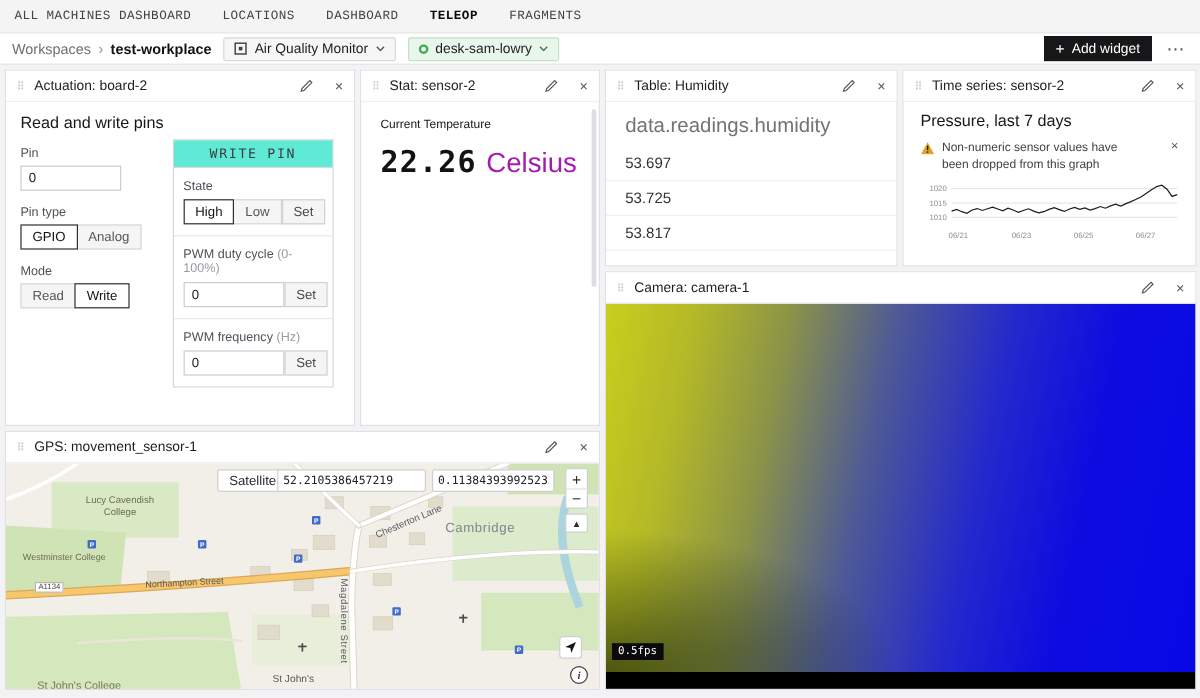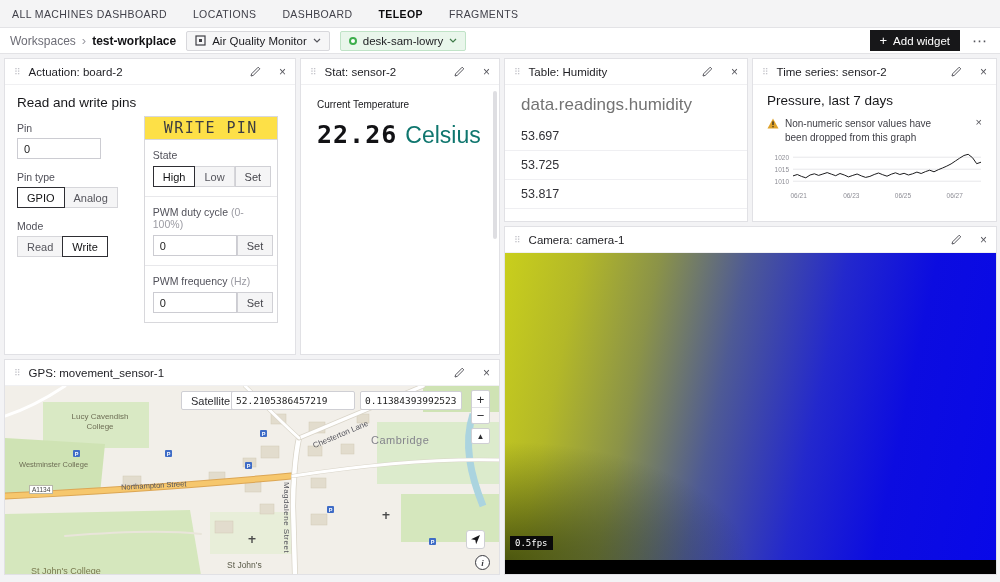--- a/index.html
+++ b/index.html
@@ -2,21 +2,21 @@
 <html><head>
 <meta charset="utf-8">
 <style>
   *{margin:0;padding:0;box-sizing:border-box}
   html,body{width:1000px;height:582px;overflow:hidden}
   body{position:relative;font-family:"Liberation Sans",sans-serif;background:#f3f3f5;color:#1c1c20}
 
   
   .nav{position:absolute;top:0;left:0;right:0;height:28px;background:#f4f4f5;border-bottom:1px solid #e3e3e6;
        display:flex;align-items:center;gap:26px;padding:0 12px;
-       font-family:Liberation Sans, sans-serif;font-size:10.5px;letter-spacing:.4px;color:#41414a}
+       font-family:Liberation Mono, monospace;font-size:10.5px;letter-spacing:.4px;color:#41414a}
   .nav .tab{cursor:pointer;white-space:nowrap}
   .nav .tab.active{color:#0b0b0d;font-weight:bold}
 
   
   .toolbar{position:absolute;top:28px;left:0;right:0;height:26px;background:#fff;border-bottom:1px solid #e3e3e6;
            display:flex;align-items:center;padding:0 10px;gap:10px}
   .crumb{display:flex;align-items:center;gap:6px;font-size:12px}
   .crumb .root{color:#6d6d76}
   .crumb .sep{color:#9a9aa2;font-size:13px}
   .crumb .cur{color:#121215;font-weight:bold}
@@ -51,36 +51,36 @@
   .act-cols{display:flex;align-items:flex-start}
   .flabel{font-size:10.5px;color:#51515a;margin:12px 0 4px}
   .hint{color:#9b9ba3}
   .tin{height:21px;border:1px solid #ccccd2;background:#fff;font-size:11px;padding:0 6px;font-family:inherit;color:#222;width:84px}
   .seg{display:flex}
   .seg button{height:21px;padding:0 9px;font-size:11px;font-family:inherit;background:#f5f5f6;border:1px solid #d6d6da;color:#55555c;cursor:pointer}
   .seg button + button{margin-left:-1px}
   .seg button.on{background:#fff;border-color:#2e2e33;color:#121214;position:relative;z-index:1}
   .setbtn{height:21px;padding:0 9px;font-size:11px;font-family:inherit;background:#f5f5f6;border:1px solid #d0d0d5;color:#46464c;cursor:pointer}
   .wp{width:134px;border:1px solid #d8d8dc;margin-left:26px;margin-top:6px;background:#fff}
-  .wp-h{height:23px;background:#fde047;border-bottom:1px solid #d8d8dc;display:flex;align-items:center;justify-content:center;
-        font-family:"DejaVu Sans Mono",monospace;font-size:15px;letter-spacing:1.4px;color:#3c3c42}
+  .wp-h{height:23px;background:#5eead4;border-bottom:1px solid #d8d8dc;display:flex;align-items:center;justify-content:center;
+        font-family:"DejaVu Sans Mono",monospace;font-size:11px;letter-spacing:1.4px;color:#3c3c42}
   .wp-b{padding:9px 8px}
   .wp .flabel{margin:0 0 5px}
   .row{display:flex;align-items:center}
   .row .push{margin-left:auto}
   .wp .divider{border:none;border-top:1px solid #e8e8eb;margin:9px -8px}
   .wp .tin{width:84px}
   .scroll-thumb{position:absolute;right:2px;top:32px;width:4px;height:148px;background:#dedee2;border-radius:2px;cursor:pointer}
 
   
   .stat-body{padding:14px 16px}
   .stat-heading{font-size:10px;color:#17171a}
   .stat-row{display:flex;align-items:baseline;margin-top:10px}
   .stat-val{font-family:"DejaVu Sans Mono",monospace;font-weight:bold;font-size:25px;color:#121215;letter-spacing:1px}
-  .stat-unit{font-size:23px;color:#0f766e;margin-left:8px}
+  .stat-unit{font-size:23px;color:#a21caf;margin-left:8px}
 
   
   .tcol{padding:10px 16px 7px;font-size:17px;color:#737373}
   .trow{padding:7px 16px;font-size:12.5px;color:#313137;border-bottom:1px solid #efeff2;cursor:default}
 
   
   .ts-body{padding:8px 14px}
   .warn{display:flex;gap:6px;margin-top:9px;align-items:flex-start}
   .warn-text{font-size:10px;color:#3f3f46;line-height:1.35;width:168px}
   .warn-close{margin-left:auto;color:#55555c;font-size:11px;cursor:pointer;line-height:1}

